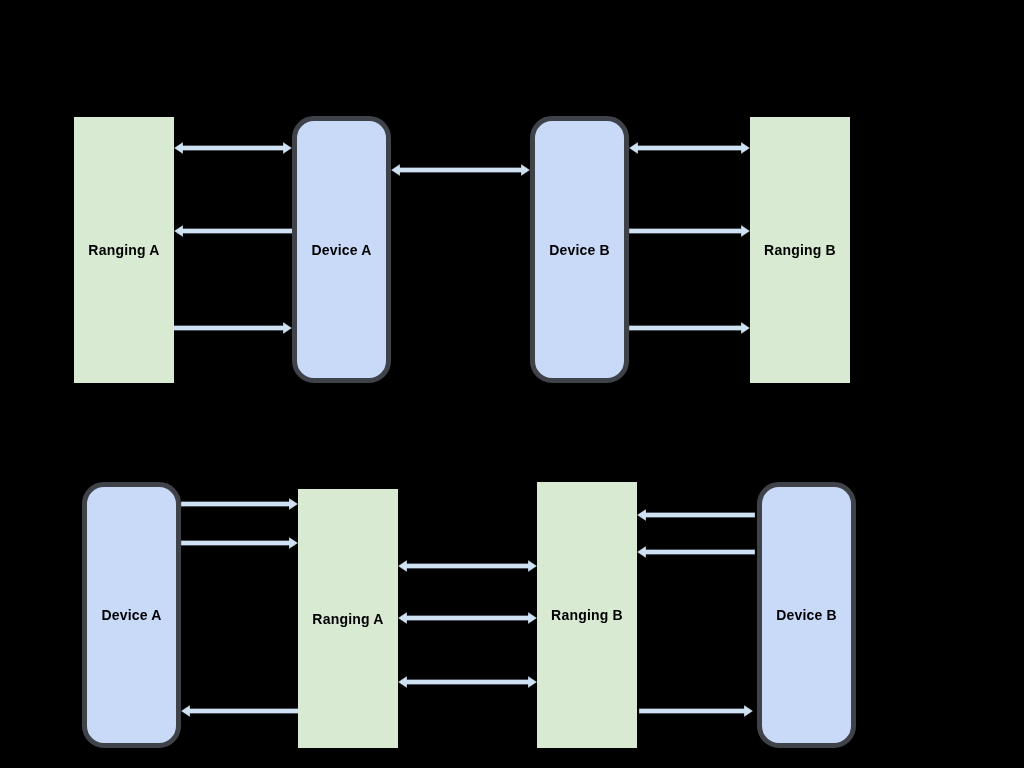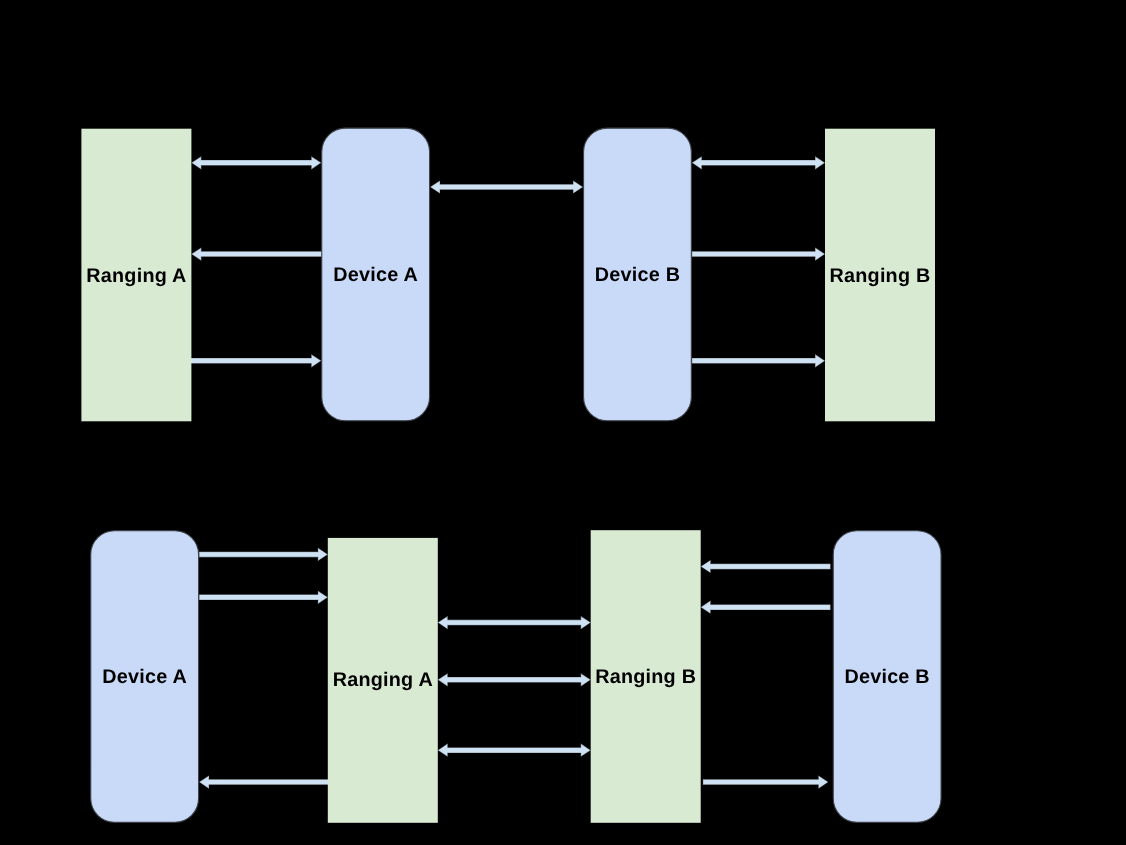--- a/index.html
+++ b/index.html
@@ -32,27 +32,27 @@
   }
   .node {
     position: absolute;
     display: flex;
     align-items: center;
     justify-content: center;
     box-sizing: border-box;
   }
   .node.device {
     border-radius: 22px;
-    border: 1px solid #737373;
+    border: 5px solid #737373;
   }
   .node.ranging {
     border: none;
   }
   .node .label {
-    font-size: 18px;
+    font-size: 14px;
     font-weight: 700;
     color: #000000;
     letter-spacing: 0.2px;
     white-space: nowrap;
   }
 </style>
 </head>
 <body>
 
 <div class="stage">

